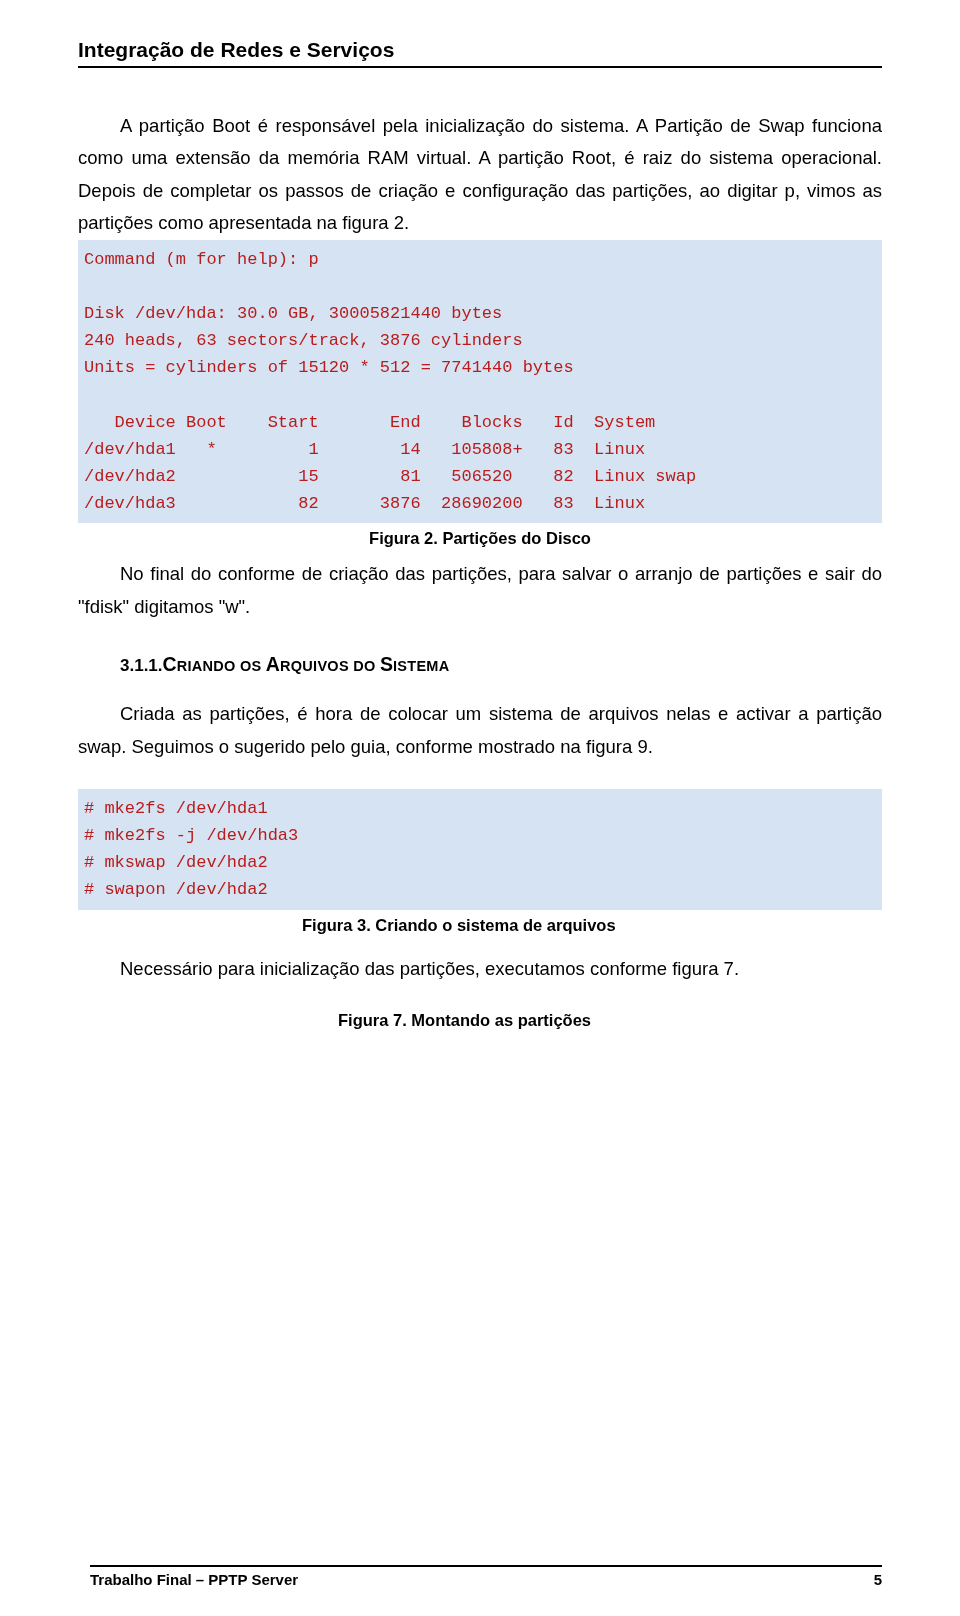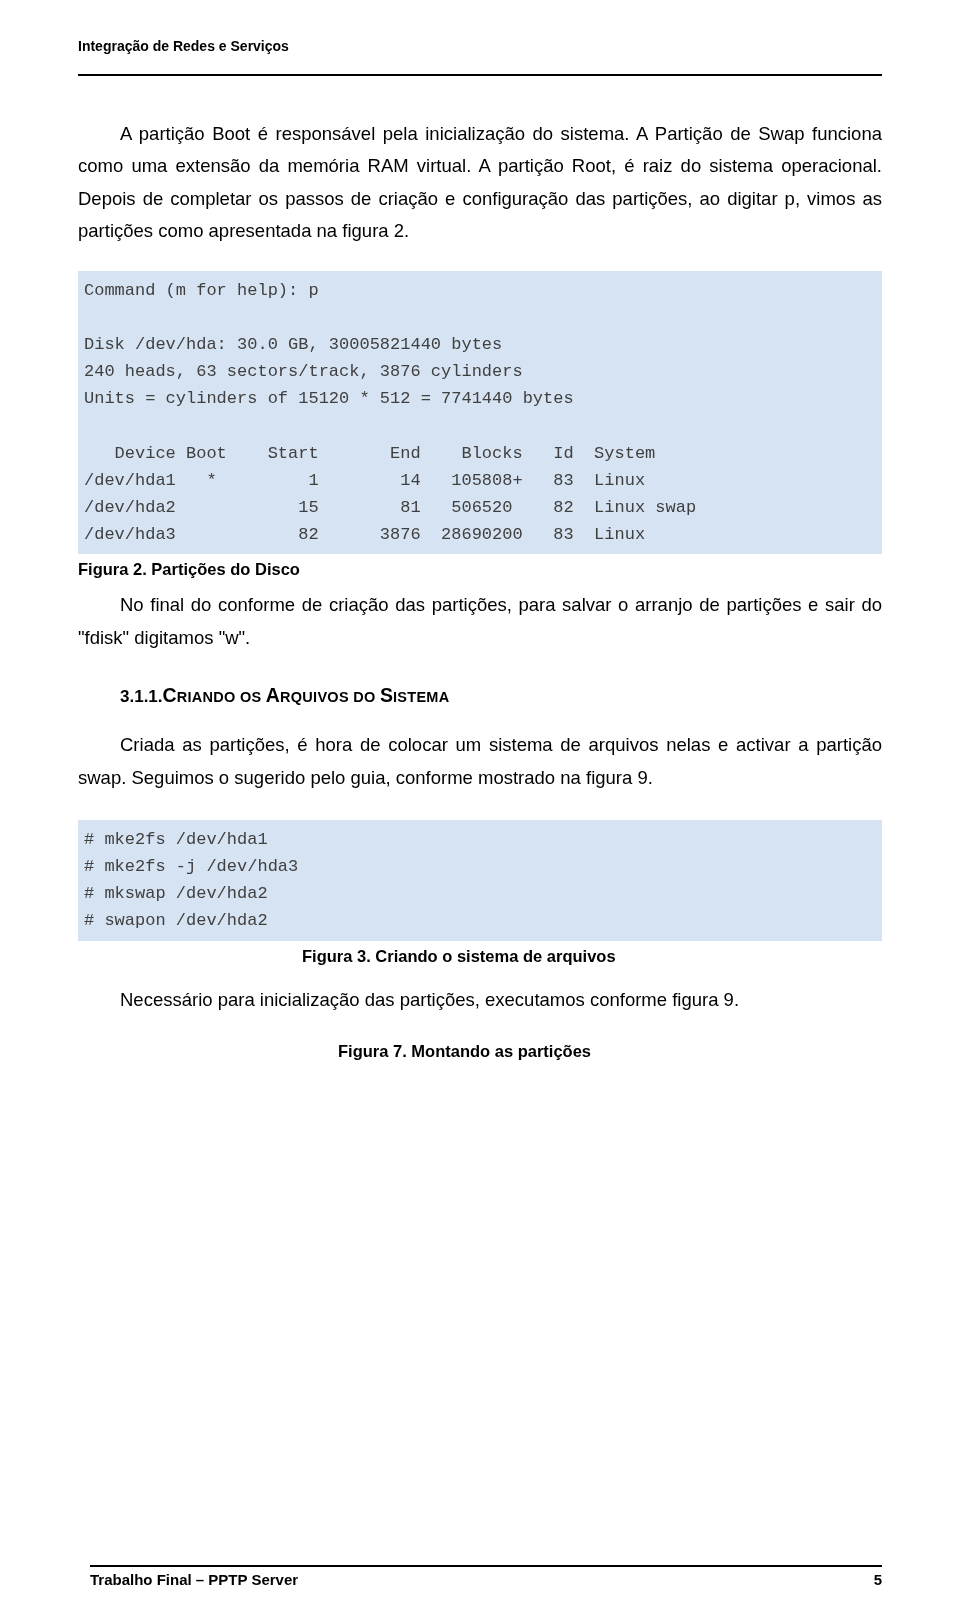--- a/index.html
+++ b/index.html
@@ -1,25 +1,25 @@
 <!DOCTYPE html>
 <html><head>
 <meta charset="utf-8">
 <style>
   * { box-sizing: border-box; margin: 0; padding: 0; }
   html, body { width: 960px; background: #ffffff; font-family: Arial, Helvetica, sans-serif; color: #000; }
   .page { width: 960px; min-height: 1616px; padding: 38px 78px 30px 78px; position: relative; }
-  .runhead { font-size: 14px; font-weight: bold; border-bottom: 2px solid #000; padding-bottom: 20px; margin-bottom: 42px; }
+  .runhead { font-size: 21px; font-weight: bold; border-bottom: 2px solid #000; padding-bottom: 4px; margin-bottom: 42px; }
   .body-text { font-size: 18.5px; line-height: 1.75; text-align: justify; }
   .body-text.first { text-indent: 42px; }
   .body-text.after { text-indent: 42px; margin-top: 10px; margin-bottom: 30px; }
   .body-text.after2 { text-indent: 42px; margin-top: 18px; margin-bottom: 26px; }
   .body-text.after3 { text-indent: 42px; margin-top: 18px; margin-bottom: 26px; }
-  .code-block { background: #d6e3f2; font-family: "Courier New", Courier, monospace; font-size: 17px; color: #404040; line-height: 1.6; padding: 6px 6px; white-space: pre; overflow: hidden; margin-top: 23px; }
-  .cap { text-align: left; font-weight: bold; font-size: 16.5px; margin-top: 6px; margin-bottom: 10px; }
+  .code-block { background: #d6e3f2; font-family: "Courier New", Courier, monospace; font-size: 17px; color: #b91c1c; line-height: 1.6; padding: 6px 6px; white-space: pre; overflow: hidden; }
+  .cap { text-align: center; font-weight: bold; font-size: 16.5px; margin-top: 6px; margin-bottom: 10px; }
   .cap.left { text-align: left; padding-left: 224px; }
   .cap.left2 { text-align: left; padding-left: 260px; }
   .subhead { font-size: 17px; font-weight: bold; text-indent: 42px; margin-top: 30px; margin-bottom: 22px; }
   .subhead .big { font-size: 19.5px; }
   .subhead .sm { font-size: 14.5px; letter-spacing: 0.3px; }
   .footer { position: absolute; bottom: 28px; left: 90px; right: 78px; border-top: 2px solid #000; padding-top: 4px; font-size: 15px; font-weight: bold; display: flex; justify-content: space-between; }
 </style>
 </head>
 <body>
 
@@ -49,21 +49,21 @@
 
   <p class="body-text after2">Criada as partições, é hora de colocar um sistema de arquivos nelas e activar a partição swap. Seguimos o sugerido pelo guia, conforme mostrado na figura 9.</p>
 
   <div class="code-block"># mke2fs /dev/hda1
 # mke2fs -j /dev/hda3
 # mkswap /dev/hda2
 # swapon /dev/hda2</div>
   <div class="cap left">Figura 3. Criando o sistema de arquivos</div>
 
 
-  <p class="body-text after3">Necessário para inicialização das partições, executamos conforme figura 9.</p>
+  <p class="body-text after3">Necessário para inicialização das partições, executamos conforme figura 7.</p>
 
   <div class="cap left2">Figura 7. Montando as partições</div>
 
   <div class="footer">
     <span>Trabalho Final – PPTP Server</span>
     <span>5</span>
   </div>
 
 </div>
 

